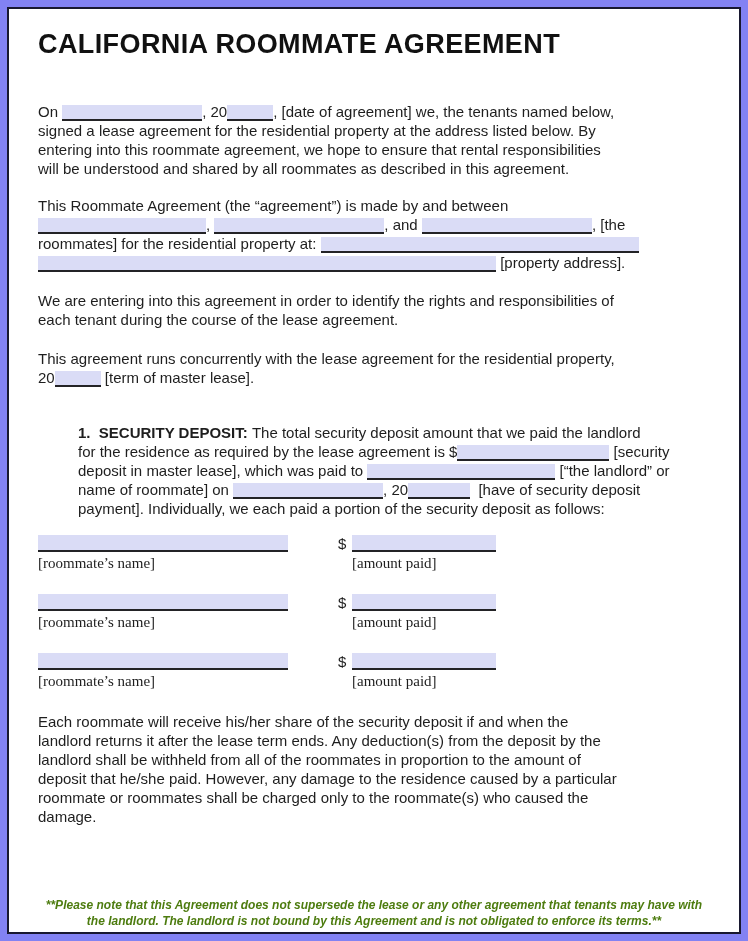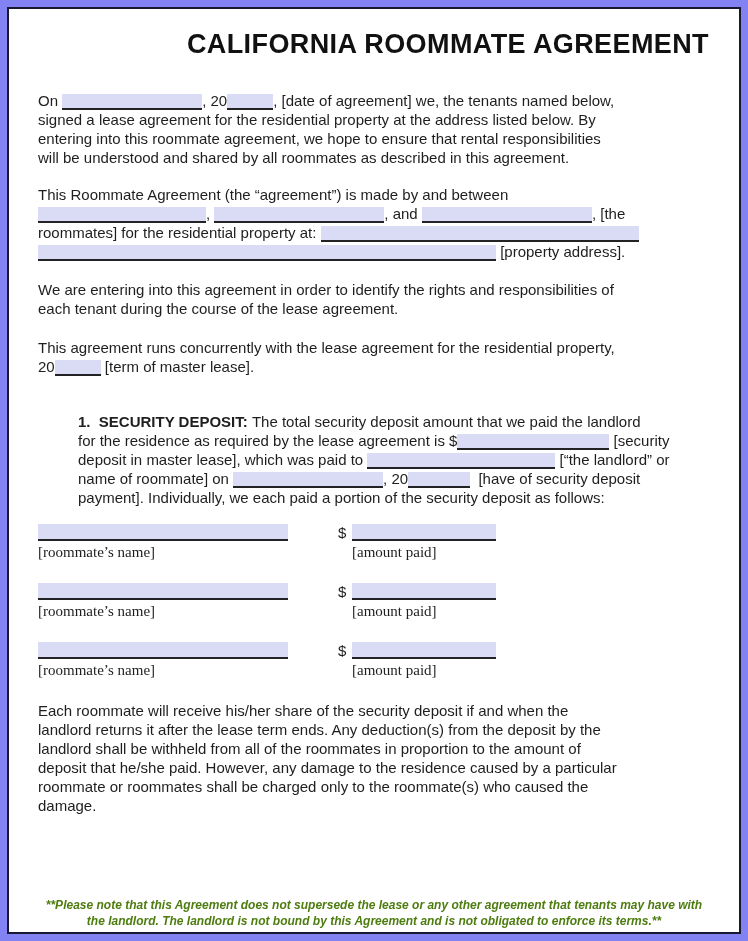--- a/index.html
+++ b/index.html
@@ -16,33 +16,33 @@
   }
   .inner {
     width: 100%; height: 100%; box-sizing: border-box;
     border: 2px solid var(--inner-border);
     position: relative;
     padding: 0 30px 0 29px;
     font-family: "Liberation Sans", sans-serif;
     font-size: 15px; color: var(--text);
   }
   h1 {
-    margin: 17px 0 0; text-align: right;
+    margin: 17px 0 0; text-align: left;
     font-size: 27px; line-height: 36px; letter-spacing: 0.4px;
     color: #111; font-weight: bold;
   }
   .para .line { white-space: pre; line-height: 19px; height: 19px; }
   .run.b { font-weight: bold; }
   .blank {
     display: inline-block; height: 14px;
     background: var(--field-fill);
     border-bottom: 2px solid var(--underline);
     vertical-align: -4px;
   }
-  .para[data-paragraph="intro"] { margin-top: 29px; }
+  .para[data-paragraph="intro"] { margin-top: 40px; }
   .para[data-paragraph="parties"] { margin-top: 18px; }
   .para[data-paragraph="purpose"] { margin-top: 19px; }
   .para[data-paragraph="term"] { margin-top: 20px; }
   .para[data-paragraph="security_deposit"] { margin-top: 36px; margin-left: 40px; }
   .para[data-paragraph="deposit_return"] { margin-top: 21px; }
   .deposit-rows { margin-top: 17px; }
   .dep-row { display: flex; }
   .dep-row + .dep-row { margin-top: 21px; }
   .dep-name-col { width: 250px; }
   .dep-amt-col { width: 158px; margin-left: 50px; }

